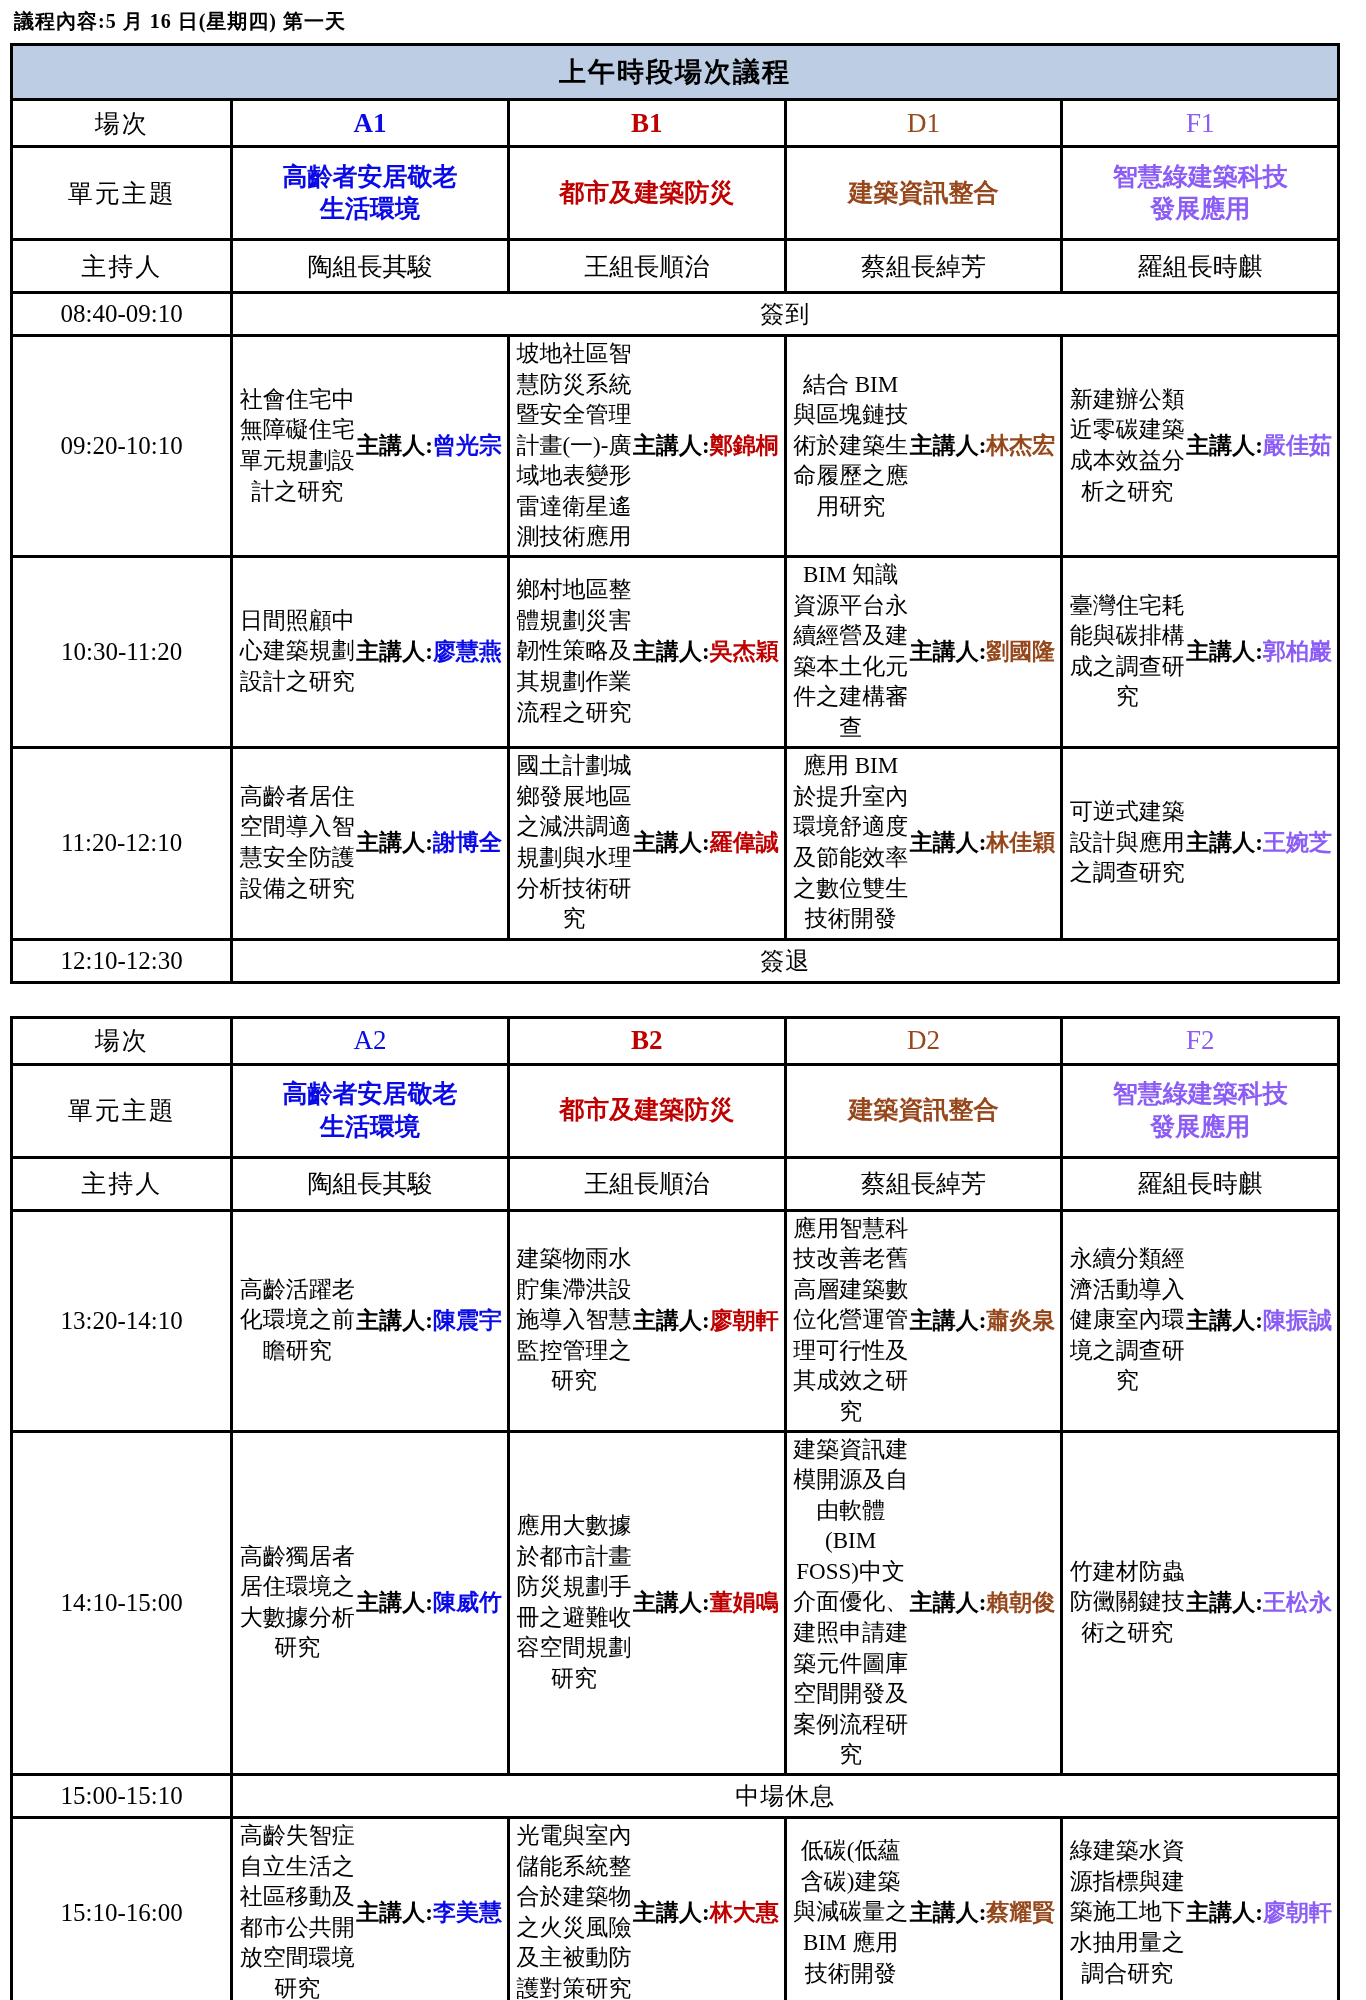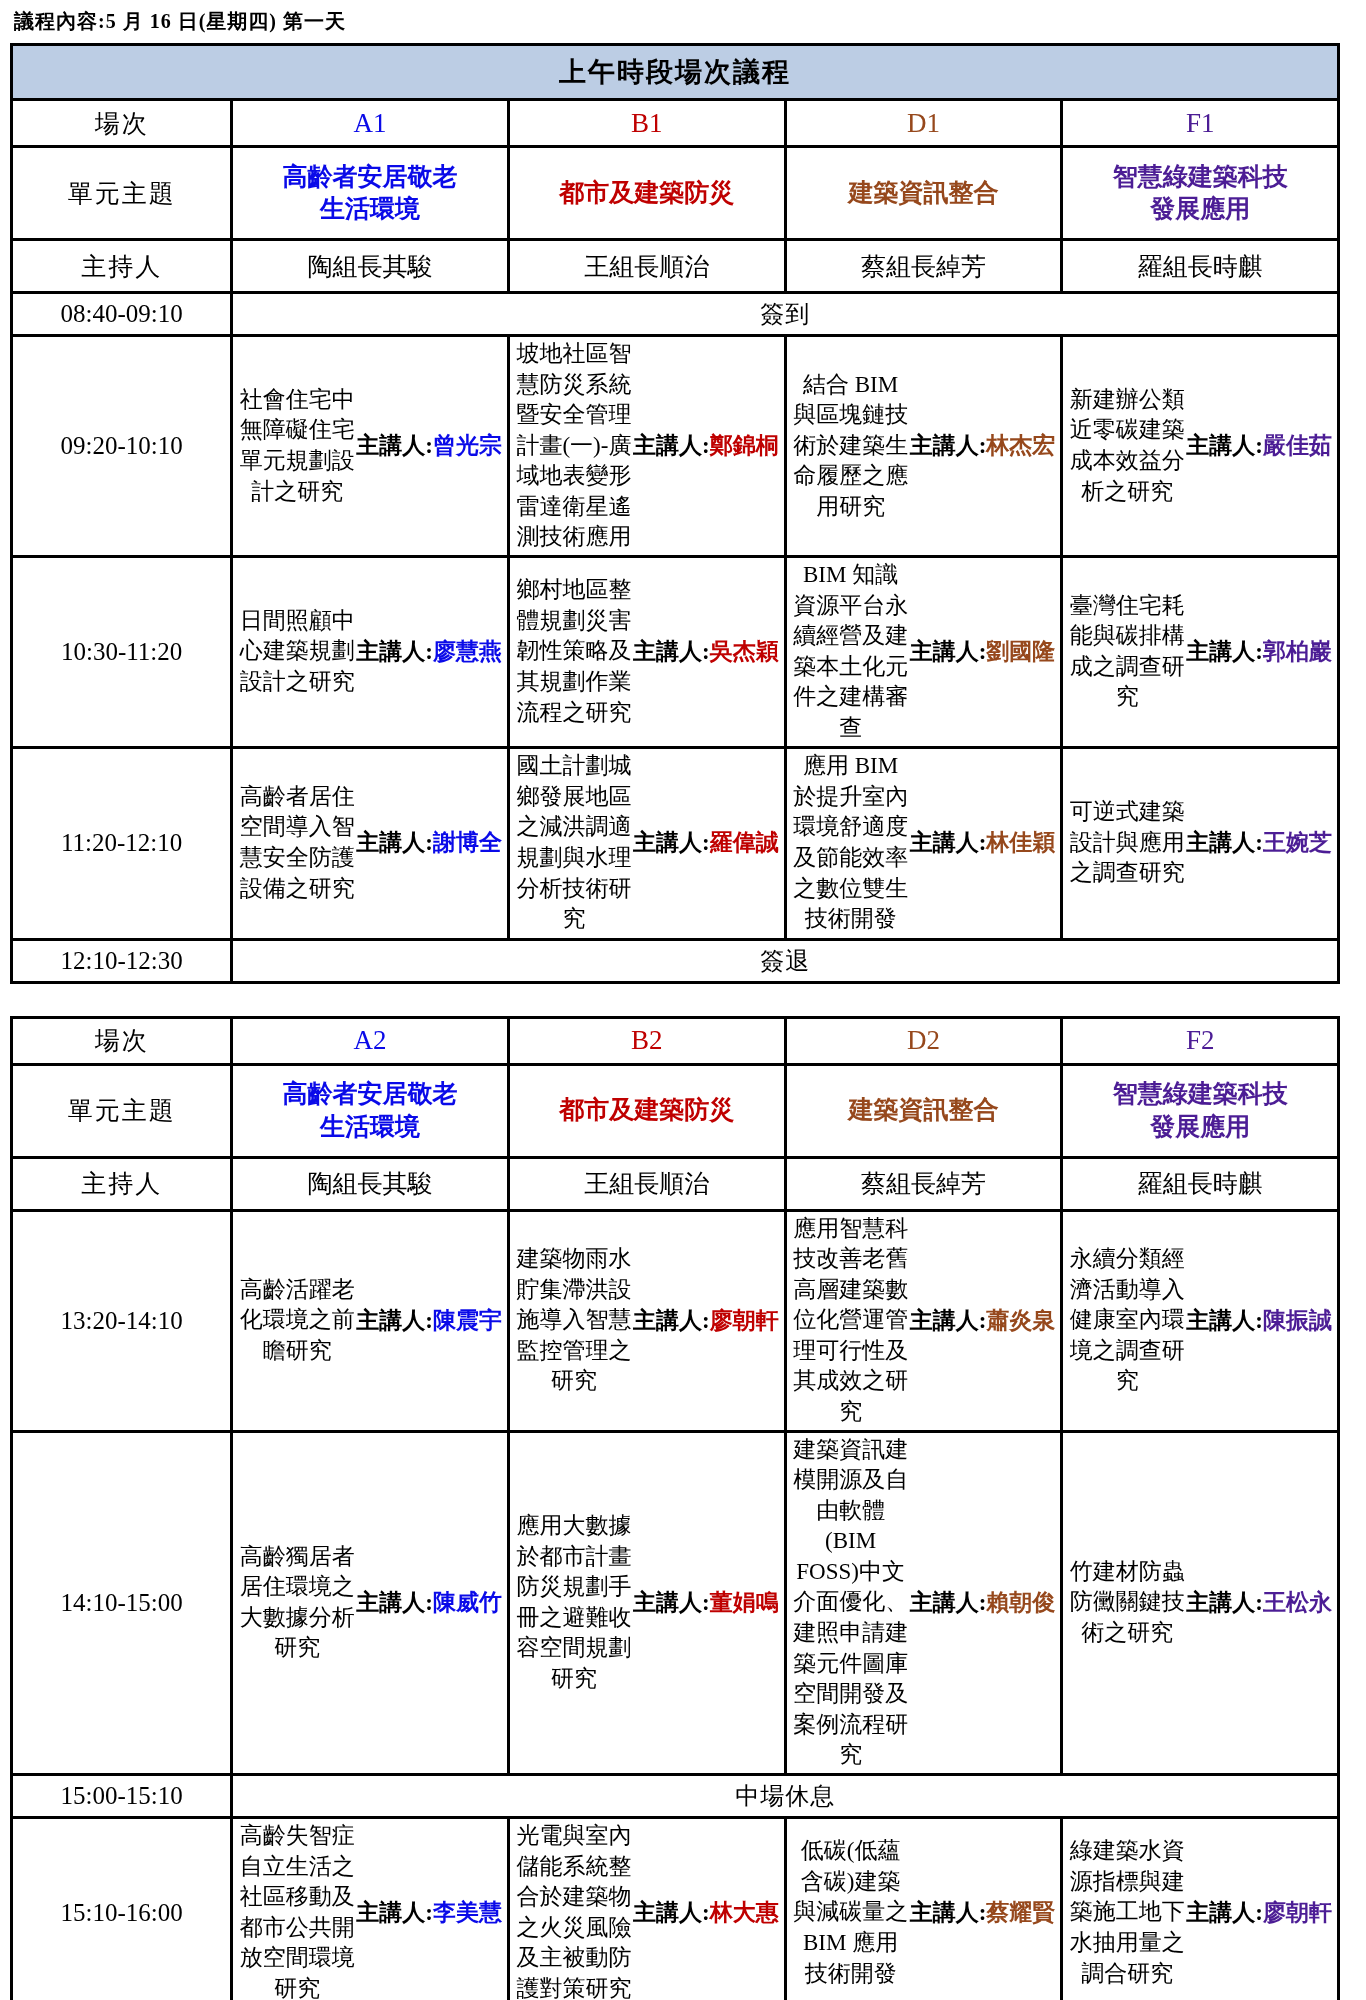--- a/index.html
+++ b/index.html
@@ -30,41 +30,41 @@
     background:#bccde4;
     font-size:27px;font-weight:bold;height:48px;letter-spacing:2px;
   }
   .rowlabel{font-size:25px;letter-spacing:2px;}
   .time{font-size:25px;}
   tr.code-row td{height:40px;}
   tr.theme-row td{height:86px;}
   tr.mod-row td{height:46px;}
   tr.simple-row td{height:36px;}
   .code{font-size:27px;}
-  .code.b{font-weight:normal;margin-left:12px;}
+  .code.b{font-weight:bold;margin-left:12px;}
   .theme{font-weight:bold;font-size:25px;white-space:pre-line;line-height:1.3;}
   .mod{font-size:25px;}
   .simple{font-size:24px;letter-spacing:1px;}
   .scell{
     display:flex;flex-direction:row;justify-content:space-between;align-items:center;
     min-height:170px;
   }
   tr.m1 .scell{min-height:185px;}
   tr.m2 .scell{min-height:145px;}
   tr.m3 .scell{min-height:185px;}
   tr.a1 .scell{min-height:175px;}
   tr.a2 .scell{min-height:238px;}
   tr.a3 .scell{min-height:168px;}
   tr.a4 .scell{min-height:205px;}
   .stitle{font-size:23px;line-height:1.33;}
   .speaker{font-size:23px;font-weight:bold;white-space:nowrap;padding-bottom:1px;}
   .ca{color:#0a0ae8;}
   .cb{color:#bf0000;}
   .cd{color:#96481c;}
-  .cf{color:#4c1d95;}
+  .cf{color:#8b5cf6;}
   .signout-mid{font-size:24px;}
 </style>
 </head>
 <body>
 
 <div class="page">
 
   <div class="page-title">議程內容:5 月 16 日(星期四) 第一天</div>
 
   <table class="sched first">

